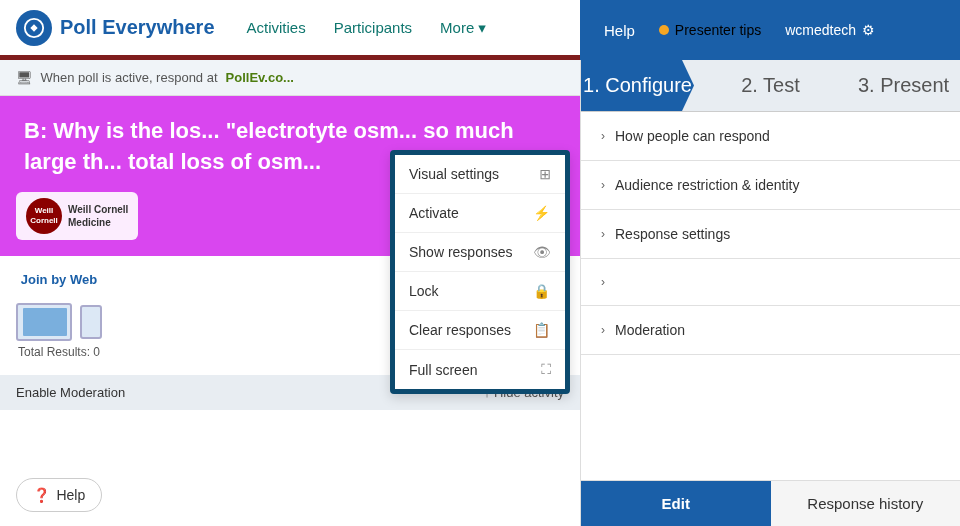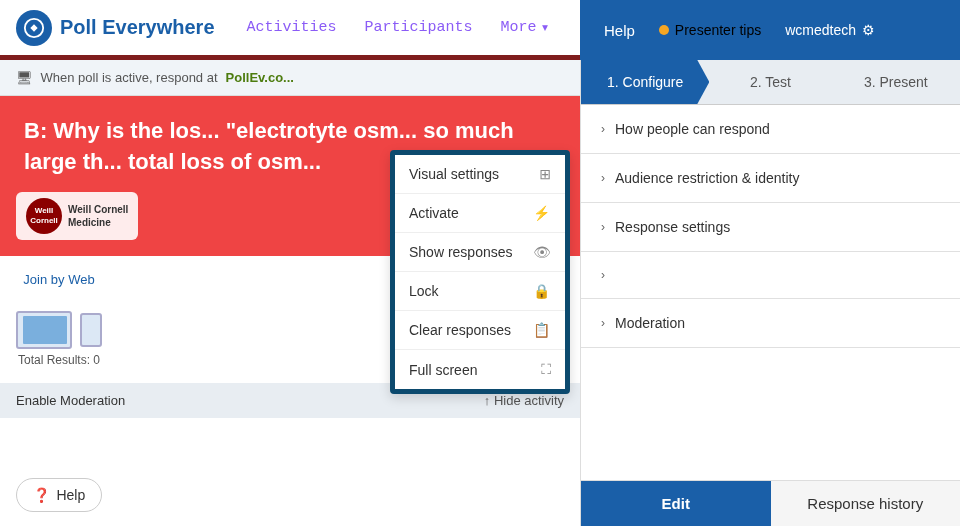--- a/index.html
+++ b/index.html
@@ -8,48 +8,48 @@
     
     .top-nav {
       display: flex; align-items: center; background: #fff; border-bottom: 5px solid #7f1d1d;
       height: 60px; padding: 0 16px; position: relative; z-index: 10;
     }
     .logo-area { display: flex; align-items: center; gap: 8px; margin-right: 32px; }
     .logo-icon { width: 36px; height: 36px; background: #1a5fa8; border-radius: 50%; display: flex; align-items: center; justify-content: center; }
     .logo-icon svg { width: 22px; height: 22px; }
     .logo-text { font-size: 20px; font-weight: 600; color: #1a5fa8; }
     .nav-links { display: flex; gap: 28px; }
-    .nav-link { color: #8b5cf6; text-decoration: none; font-size: 15px; cursor: pointer; display: flex; align-items: center; gap: 4px; font-family: Liberation Mono, monospace; }
+    .nav-link { color: #0f766e; text-decoration: none; font-size: 15px; cursor: pointer; display: flex; align-items: center; gap: 4px; }
     .top-right-bar { display: flex; align-items: center; background: #1a5fa8; height: 60px; padding: 0 24px; gap: 24px; }
     .top-right-bar a { color: #fff; text-decoration: none; font-size: 15px; cursor: pointer; }
     .presenter-tips { display: flex; align-items: center; gap: 6px; }
     .tip-dot { width: 10px; height: 10px; background: #f5a623; border-radius: 50%; }
     .user-area { display: flex; align-items: center; gap: 6px; color: #fff; cursor: pointer; }
 
     
     .main-layout { display: flex; height: 466px; }
 
     
     .left-panel { flex: 0 0 580px; background: #fff; position: relative; overflow: hidden; }
 
     
     .respond-bar { background: #f0f4f8; padding: 10px 16px; font-size: 13px; color: #555; display: flex; align-items: center; gap: 8px; border-bottom: 1px solid #ddd; }
     .respond-bar strong { color: #4d7c0f; }
 
     
-    .slide-area { background: #ef4444; color: #fff; padding: 20px 24px 16px; min-height: 160px; position: relative; }
+    .slide-area { background: #d946ef; color: #fff; padding: 20px 24px 16px; min-height: 160px; position: relative; }
     .weill-badge { position: absolute; bottom: 16px; left: 16px; background: rgba(255,255,255,0.9); border-radius: 6px; padding: 6px 10px; display: flex; align-items: center; gap: 6px; justify-content: flex-end; }
     .weill-logo { width: 36px; height: 36px; background: #8b0000; border-radius: 50%; display: flex; align-items: center; justify-content: center; color: #fff; font-size: 8px; text-align: center; font-weight: bold; line-height: 1.2; }
     .weill-text { font-size: 10px; color: #333; font-weight: bold; line-height: 1.3; }
     .slide-question { font-size: 22px; font-weight: bold; line-height: 1.4; }
 
     
     .join-area { background: #fff; padding: 16px; display: flex; align-items: center; justify-content: space-between; }
     .join-web { text-align: center; }
-    .join-web-label { color: #1a5fa8; font-weight: 400; font-size: 13px; margin-bottom: 24px; }
+    .join-web-label { color: #1a5fa8; font-weight: 700; font-size: 13px; margin-bottom: 16px; }
     .device-icons { display: flex; align-items: center; gap: 8px; }
     .laptop-icon { width: 56px; height: 38px; background: #dce8f5; border-radius: 3px; border: 2px solid #aac; position: relative; }
     .laptop-screen { width: 44px; height: 28px; background: #7aafdd; position: absolute; top: 3px; left: 5px; border-radius: 1px; }
     .phone-icon { width: 22px; height: 34px; background: #dce8f5; border-radius: 3px; border: 2px solid #aac; }
     .total-results { font-size: 12px; color: #555; margin-top: 4px; }
     .nav-buttons { display: flex; flex-direction: column; gap: 6px; }
     .nav-btn { width: 170px; background: #fff; border: 1px solid #ccc; border-radius: 4px; padding: 10px 16px; display: flex; align-items: center; justify-content: space-between; cursor: pointer; font-size: 14px; color: #333; }
 
     
     .bottom-bar { background: #e8edf2; padding: 10px 16px; display: flex; align-items: center; justify-content: space-between; }
@@ -70,21 +70,21 @@
       padding: 11px 14px; cursor: pointer; font-size: 14px; color: #333; border-bottom: 1px solid #eee;
     }
     .dropdown-item:last-child { border-bottom: none; }
     .dropdown-icon { color: #888; font-size: 14px; }
 
     
     .right-panel { flex: 1; background: #fff; display: flex; flex-direction: column; border-left: 1px solid #ddd; }
 
     
     .config-tabs { display: flex; background: #e8edf2; border-bottom: 1px solid #ccc; }
-    .config-tab { flex: 1; padding: 14px 23px; text-align: center; font-size: 14px; cursor: pointer; color: #555; position: relative; }
+    .config-tab { flex: 1; padding: 14px 0; text-align: center; font-size: 20px; cursor: pointer; color: #555; position: relative; }
     .config-tab.active { background: #1a5fa8; color: #fff; clip-path: polygon(0 0, calc(100% - 12px) 0, 100% 50%, calc(100% - 12px) 100%, 0 100%); }
     .config-tab.active + .config-tab { padding-left: 20px; }
 
     
     .accordion-section { border-bottom: 1px solid #e0e0e0; }
     .accordion-header { display: flex; align-items: center; padding: 16px 20px; cursor: pointer; font-size: 14px; color: #333; gap: 10px; }
     .chevron { color: #666; font-size: 12px; }
 
     
     .panel-bottom { margin-top: auto; display: flex; border-top: 1px solid #ddd; }

